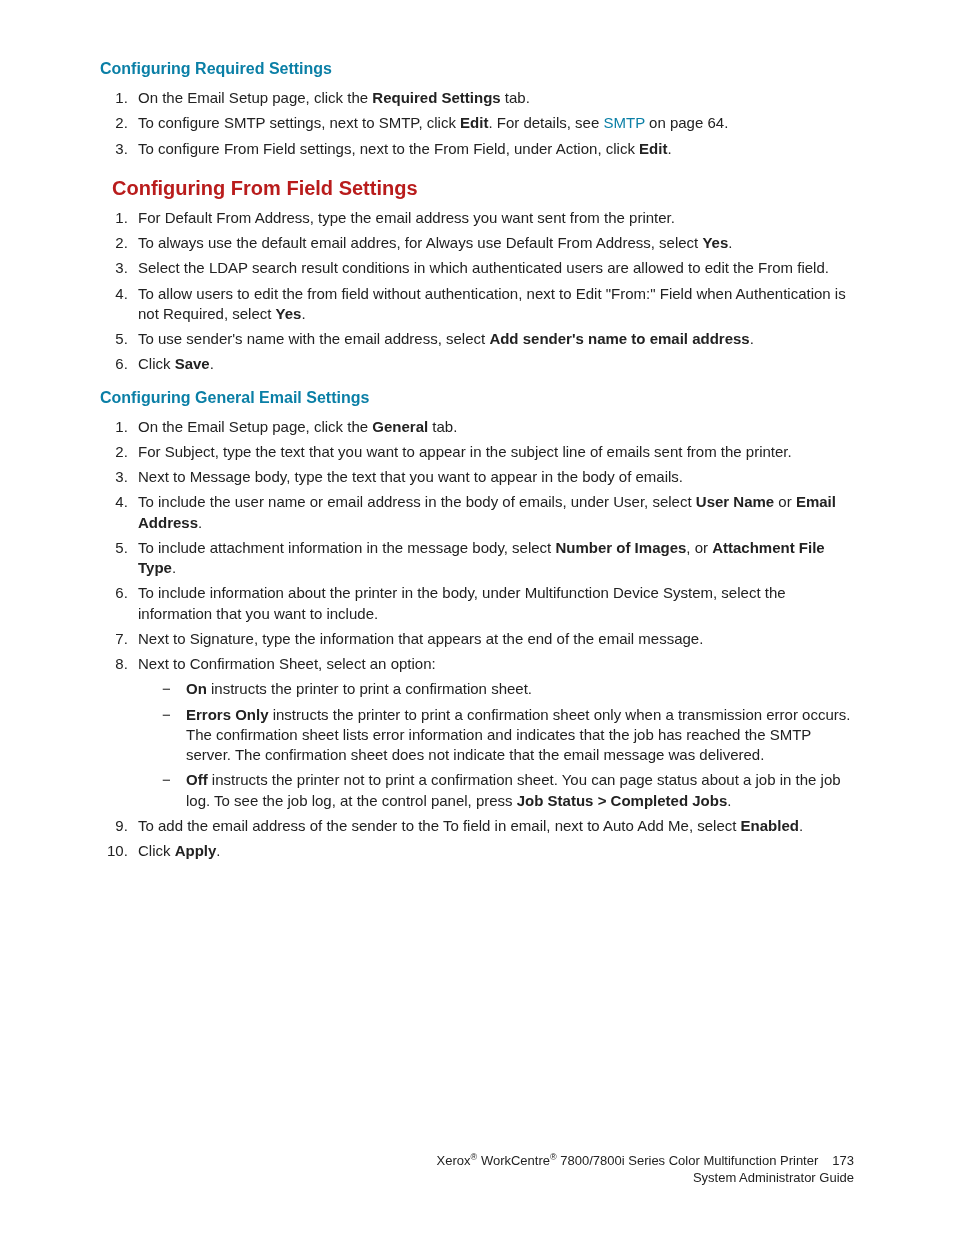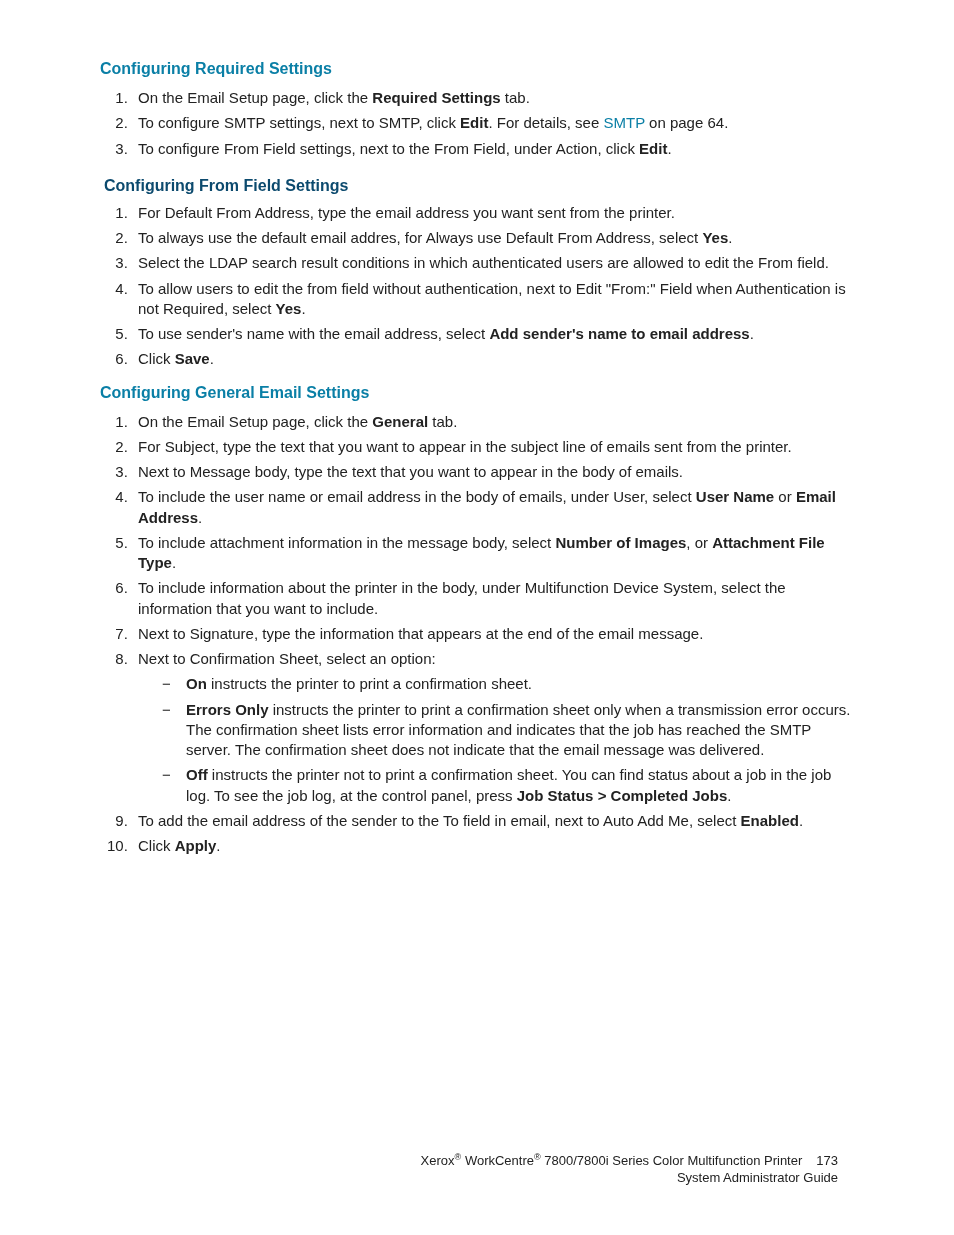--- a/index.html
+++ b/index.html
@@ -27,23 +27,23 @@
     margin-bottom: 60px;
   }
   h2.section {
     color: #0a7fa6;
     font-weight: 600;
     font-size: 16px;
     margin: 12px 0 10px 0;
   }
   h3.subsection {
     font-weight: bold;
-    font-size: 16px;
-    margin: 18px 0 8px 4px;
-    color: #0c4a6e;
+    font-size: 20px;
+    margin: 18px 0 8px 12px;
+    color: #b91c1c;
   }
   ol.steps {
     margin: 0 0 14px 0;
     padding-left: 32px;
   }
   ol.steps > li {
     margin: 5px 0;
     padding-left: 6px;
     line-height: 1.35;
   }
@@ -63,21 +63,21 @@
     position: absolute;
     left: 0;
     top: 0;
     color: #222;
   }
   a.inline-link { color: #0a7fa6; text-decoration: none; }
   b { font-weight: 700; }
   .footer {
     position: absolute;
     bottom: 48px;
-    right: 116px;
+    right: 100px;
     text-align: right;
     font-size: 13px;
     line-height: 1.35;
     color: #222;
   }
   .footer .pnum { display: inline-block; margin-left: 14px; }
   sup { font-size: 0.7em; }
 </style>
 </head>
 <body>
@@ -118,21 +118,21 @@
     <li><span>Next to Message body, type the text that you want to appear in the body of emails.</span></li>
     <li><span>To include the user name or email address in the body of emails, under User, select </span><b>User Name</b><span> or </span><b>Email Address</b><span>.</span></li>
     <li><span>To include attachment information in the message body, select </span><b>Number of Images</b><span>, or </span><b>Attachment File Type</b><span>.</span></li>
     <li><span>To include information about the printer in the body, under Multifunction Device System, select the information that you want to include.</span></li>
     <li><span>Next to Signature, type the information that appears at the end of the email message.</span></li>
     <li>
       <span>Next to Confirmation Sheet, select an option:</span>
       <ul class="dashes">
         <li><b>On</b><span> instructs the printer to print a confirmation sheet.</span></li>
         <li><b>Errors Only</b><span> instructs the printer to print a confirmation sheet only when a transmission error occurs. The confirmation sheet lists error information and indicates that the job has reached the SMTP server. The confirmation sheet does not indicate that the email message was delivered.</span></li>
-        <li><b>Off</b><span> instructs the printer not to print a confirmation sheet. You can find status about a job in the job log. To see the job log, at the control panel, press </span><b>Job Status &gt; Completed Jobs</b><span>.</span></li>
+        <li><b>Off</b><span> instructs the printer not to print a confirmation sheet. You can page status about a job in the job log. To see the job log, at the control panel, press </span><b>Job Status &gt; Completed Jobs</b><span>.</span></li>
       </ul>
     </li>
     <li><span>To add the email address of the sender to the To field in email, next to Auto Add Me, select </span><b>Enabled</b><span>.</span></li>
     <li><span>Click </span><b>Apply</b><span>.</span></li>
   </ol>
 
   <div class="footer">
     <div>
       <span>Xerox</span><sup>®</sup><span> WorkCentre</span><sup>®</sup><span> 7800/7800i Series Color Multifunction Printer</span><span class="pnum">173</span>
     </div>

